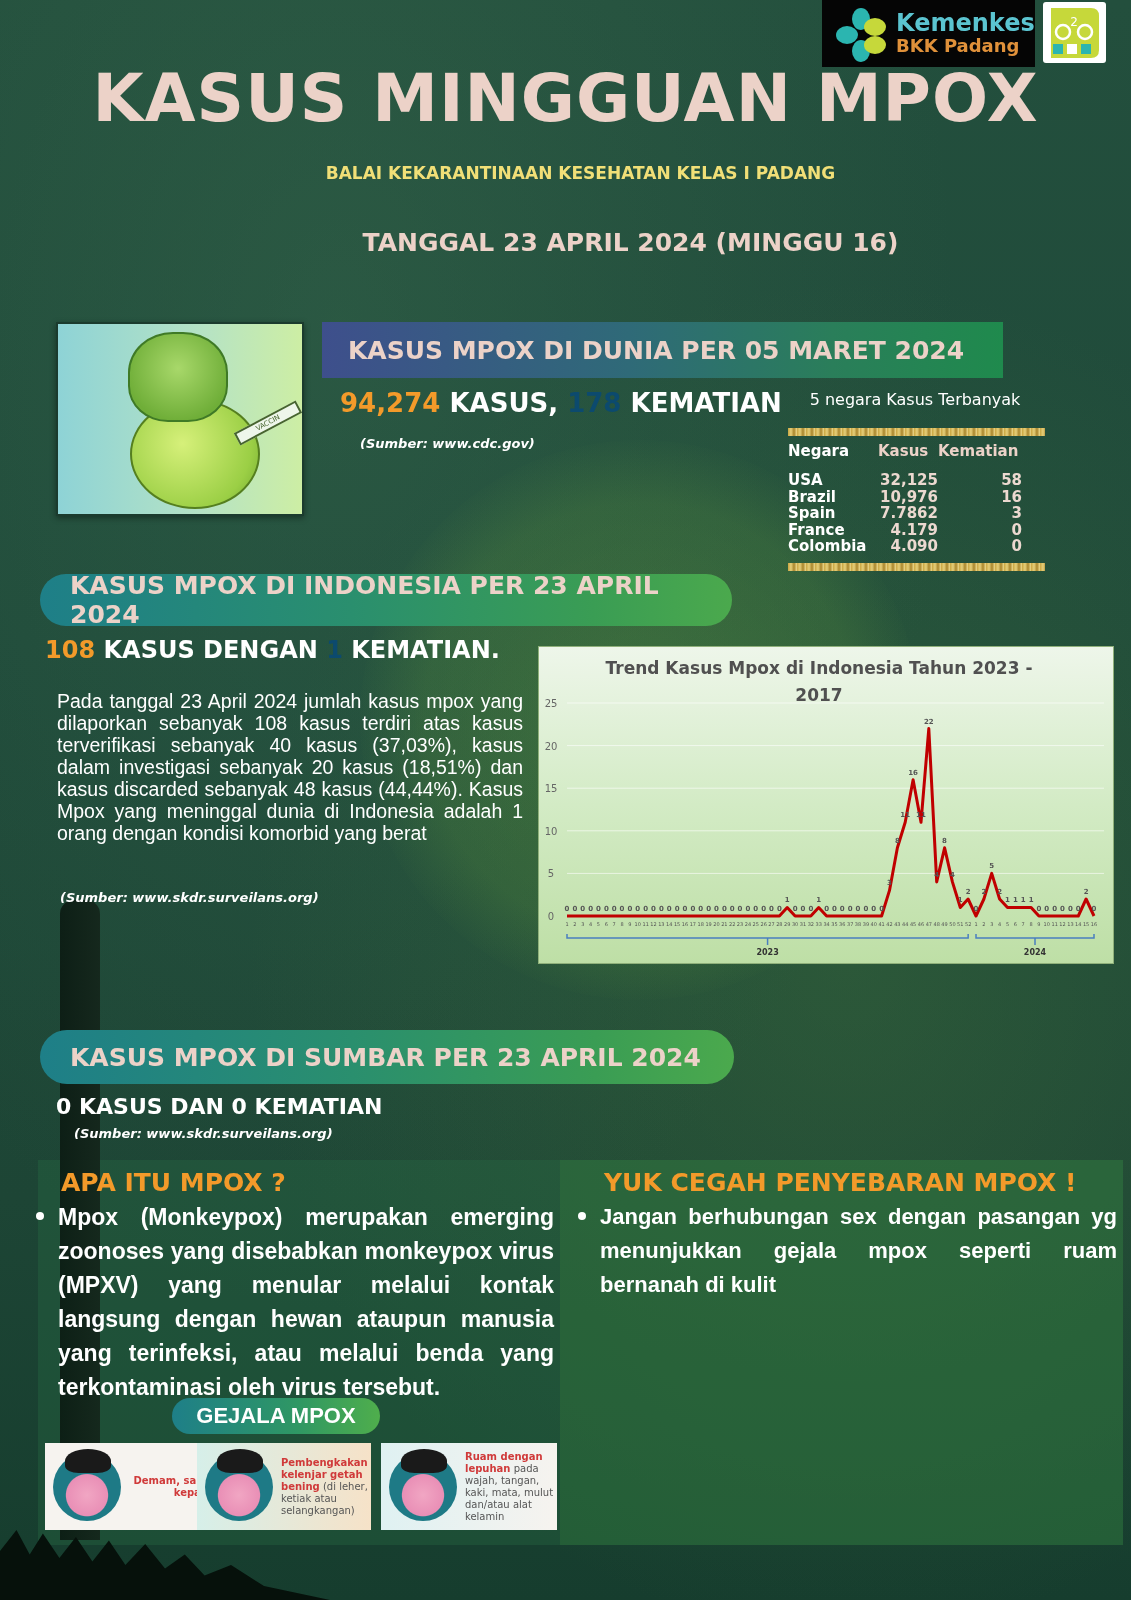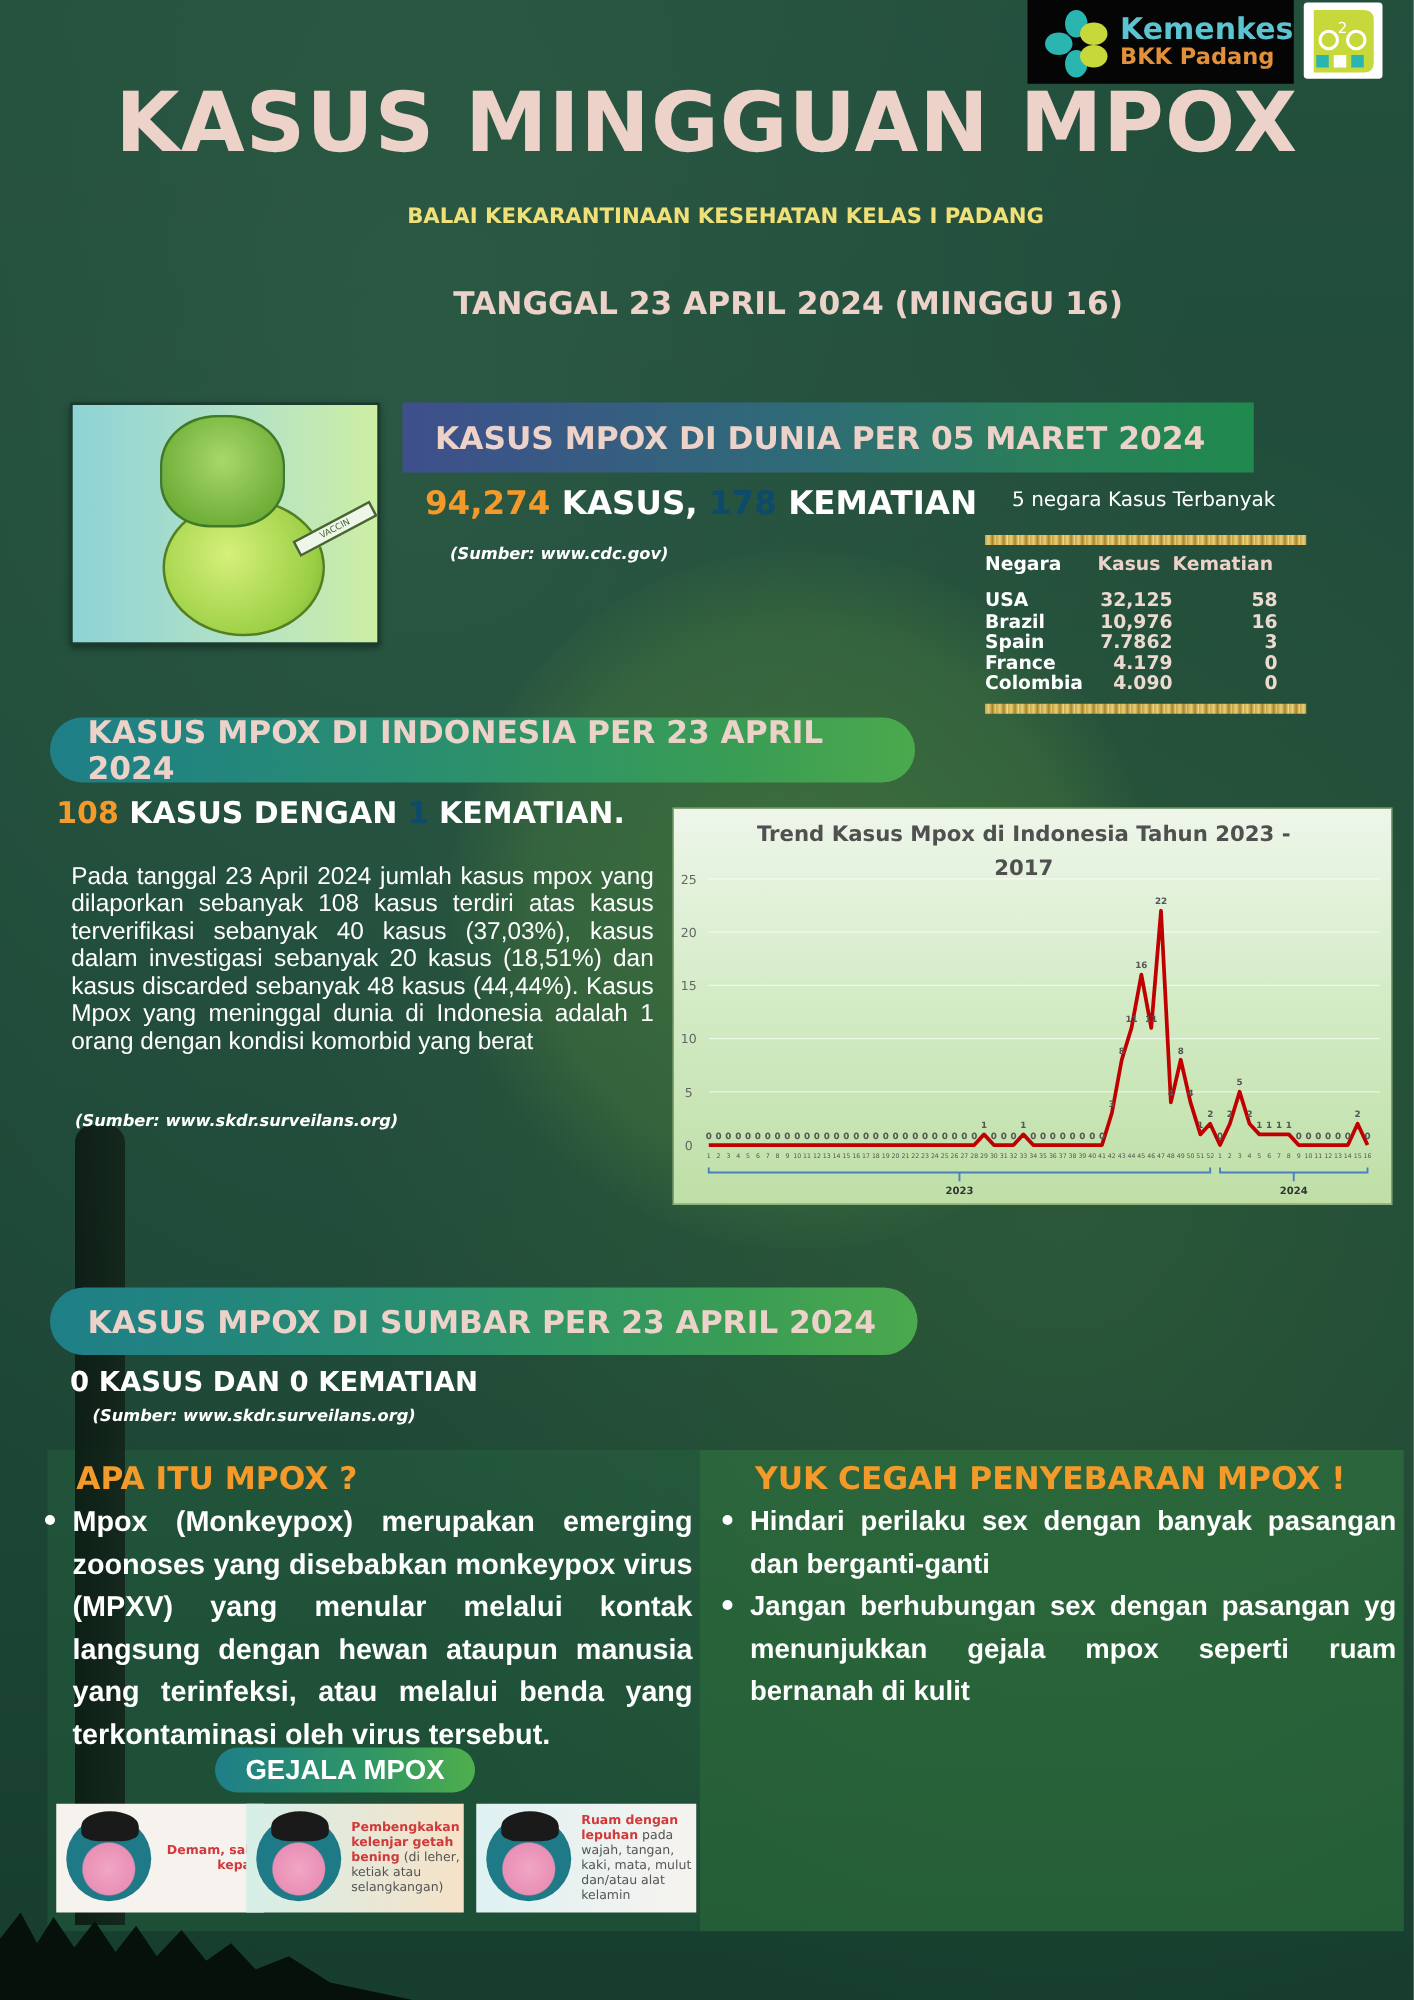--- a/index.html
+++ b/index.html
@@ -515,15 +515,14 @@
 </div>
 <div class="symptom-card card3">
   <div class="symptom-face"></div>
   <div class="symptom-text">
     <span class="hl">Ruam dengan lepuhan</span><span> pada wajah, tangan, kaki, mata, mulut dan/atau alat kelamin</span>
   </div>
 </div>
 
 <div class="abs section-heading cegah-heading">YUK CEGAH PENYEBARAN MPOX !</div>
 <ul class="abs bullet-list cegah-list">
-  <li>Hindari perilaku sex dengan banyak pasangan dan berganti-ganti</li>
   <li>Jangan berhubungan sex dengan pasangan yg menunjukkan gejala mpox seperti ruam bernanah di kulit</li>
 </ul>
 
 </body></html>

